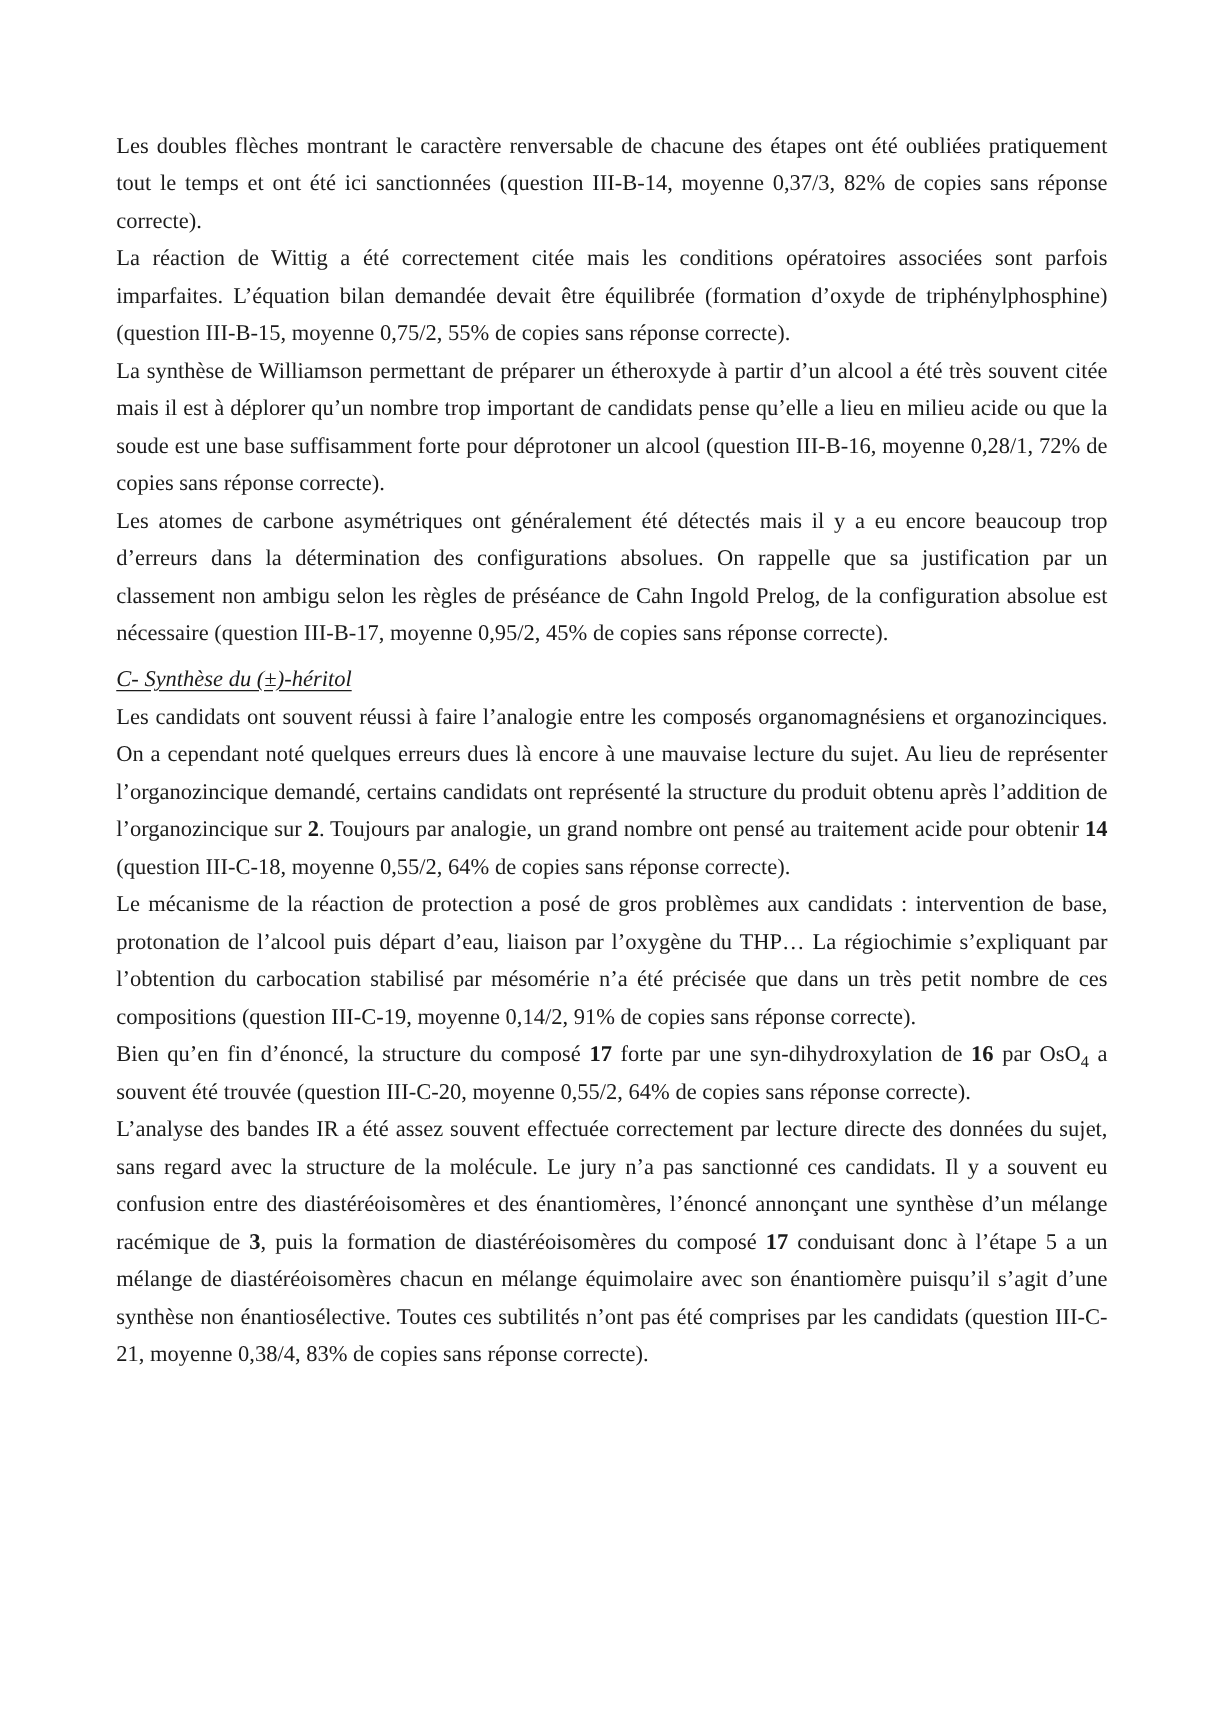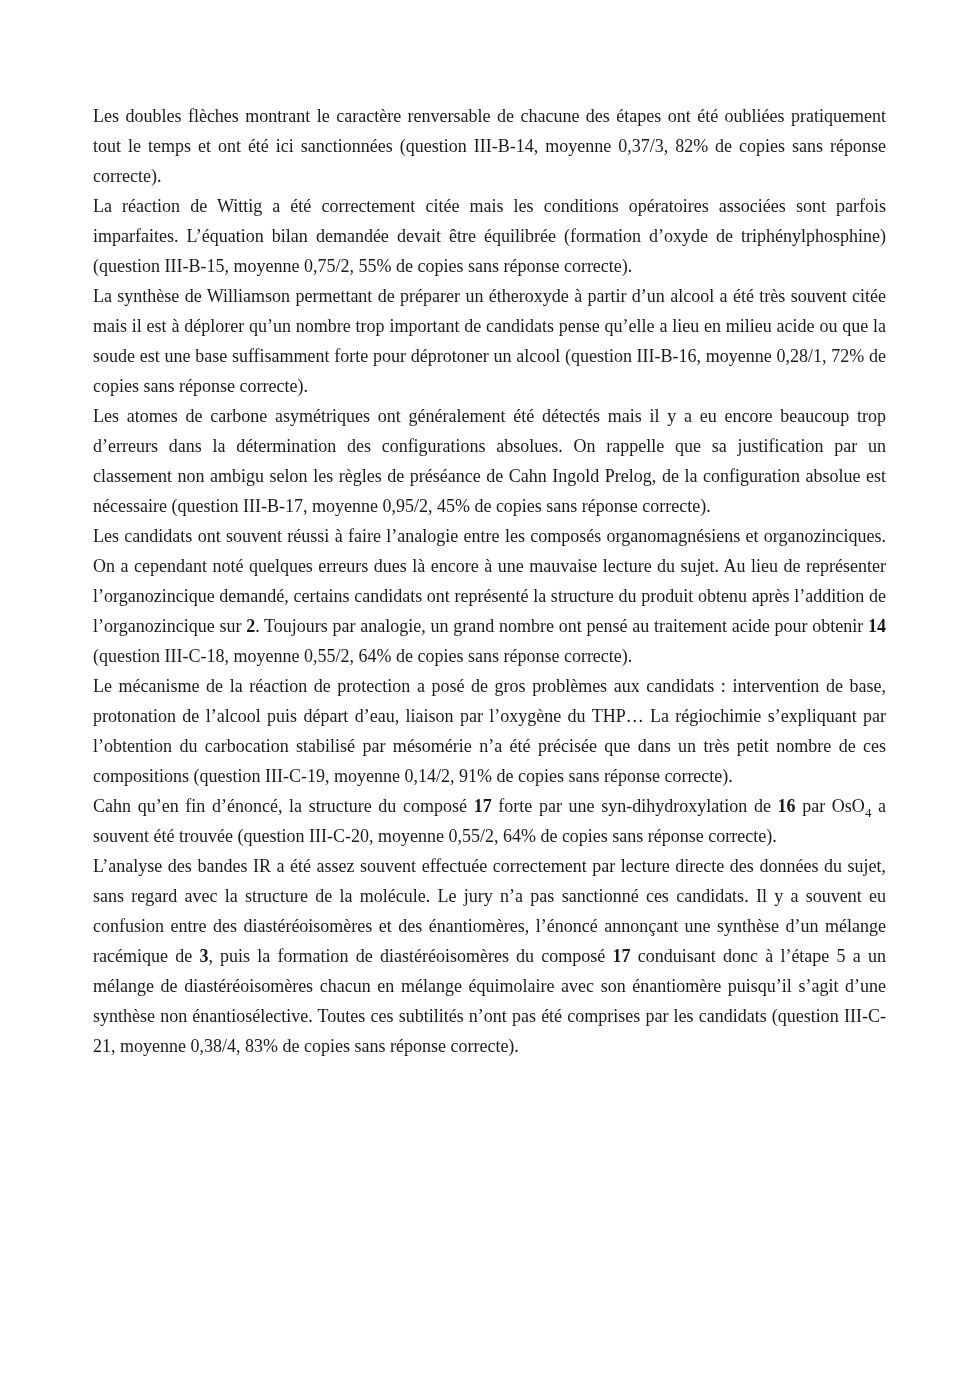--- a/index.html
+++ b/index.html
@@ -57,18 +57,19 @@
 </style>
 </head>
 <body>
 
 <div class="page" style="color: rgb(27, 27, 27); background: rgb(255, 255, 255);">
   <div class="text-block" id="text-block">
       <p class="para"><span>Les doubles flèches montrant le caractère renversable de chacune des étapes ont été oubliées pratiquement tout le temps et ont été ici sanctionnées (question III-B-14, moyenne 0,37/3, 82% de copies sans réponse correcte).</span></p>
       <p class="para"><span>La réaction de Wittig a été correctement citée mais les conditions opératoires associées sont parfois imparfaites. L’équation bilan demandée devait être équilibrée (formation d’oxyde de triphénylphosphine) (question III-B-15, moyenne 0,75/2, 55% de copies sans réponse correcte).</span></p>
       <p class="para"><span>La synthèse de Williamson permettant de préparer un étheroxyde à partir d’un alcool a été très souvent citée mais il est à déplorer qu’un nombre trop important de candidats pense qu’elle a lieu en milieu acide ou que la soude est une base suffisamment forte pour déprotoner un alcool (question III-B-16, moyenne 0,28/1, 72% de copies sans réponse correcte).</span></p>
       <p class="para"><span>Les atomes de carbone asymétriques ont généralement été détectés mais il y a eu encore beaucoup trop d’erreurs dans la détermination des configurations absolues. On rappelle que sa justification par un classement non ambigu selon les règles de préséance de Cahn Ingold Prelog, de la configuration absolue est nécessaire (question III-B-17, moyenne 0,95/2, 45% de copies sans réponse correcte).</span></p>
+      <h3 class="heading"><span>C- Synthèse du (±)-héritol</span></h3>
       <p class="para"><span>Les candidats ont souvent réussi à faire l’analogie entre les composés organomagnésiens et organozinciques. On a cependant noté quelques erreurs dues là encore à une mauvaise lecture du sujet. Au lieu de représenter l’organozincique demandé, certains candidats ont représenté la structure du produit obtenu après l’addition de l’organozincique sur </span><span class="run-b">2</span><span>. Toujours par analogie, un grand nombre ont pensé au traitement acide pour obtenir </span><span class="run-b">14</span><span> (question III-C-18, moyenne 0,55/2, 64% de copies sans réponse correcte).</span></p>
       <p class="para"><span>Le mécanisme de la réaction de protection a posé de gros problèmes aux candidats : intervention de base, protonation de l’alcool puis départ d’eau, liaison par l’oxygène du THP… La régiochimie s’expliquant par l’obtention du carbocation stabilisé par mésomérie n’a été précisée que dans un très petit nombre de ces compositions (question III-C-19, moyenne 0,14/2, 91% de copies sans réponse correcte).</span></p>
-      <p class="para"><span>Cahn qu’en fin d’énoncé, la structure du composé </span><span class="run-b">17</span><span> forte par une </span><span class="run-i">syn</span><span>-dihydroxylation de </span><span class="run-b">16</span><span> par OsO</span><span class="run-sub">4</span><span> a souvent été trouvée (question III-C-20, moyenne 0,55/2, 64% de copies sans réponse correcte).</span></p>
+      <p class="para"><span>Bien qu’en fin d’énoncé, la structure du composé </span><span class="run-b">17</span><span> forte par une </span><span class="run-i">syn</span><span>-dihydroxylation de </span><span class="run-b">16</span><span> par OsO</span><span class="run-sub">4</span><span> a souvent été trouvée (question III-C-20, moyenne 0,55/2, 64% de copies sans réponse correcte).</span></p>
       <p class="para"><span>L’analyse des bandes IR a été assez souvent effectuée correctement par lecture directe des données du sujet, sans regard avec la structure de la molécule. Le jury n’a pas sanctionné ces candidats. Il y a souvent eu confusion entre des diastéréoisomères et des énantiomères, l’énoncé annonçant une synthèse d’un mélange racémique de </span><span class="run-b">3</span><span>, puis la formation de diastéréoisomères du composé </span><span class="run-b">17</span><span> conduisant donc à l’étape 5 a un mélange de diastéréoisomères chacun en mélange équimolaire avec son énantiomère puisqu’il s’agit d’une synthèse non énantiosélective. Toutes ces subtilités n’ont pas été comprises par les candidats (question III-C-21, moyenne 0,38/4, 83% de copies sans réponse correcte).</span></p>
     </div>
 </div>
 
 </body></html>

